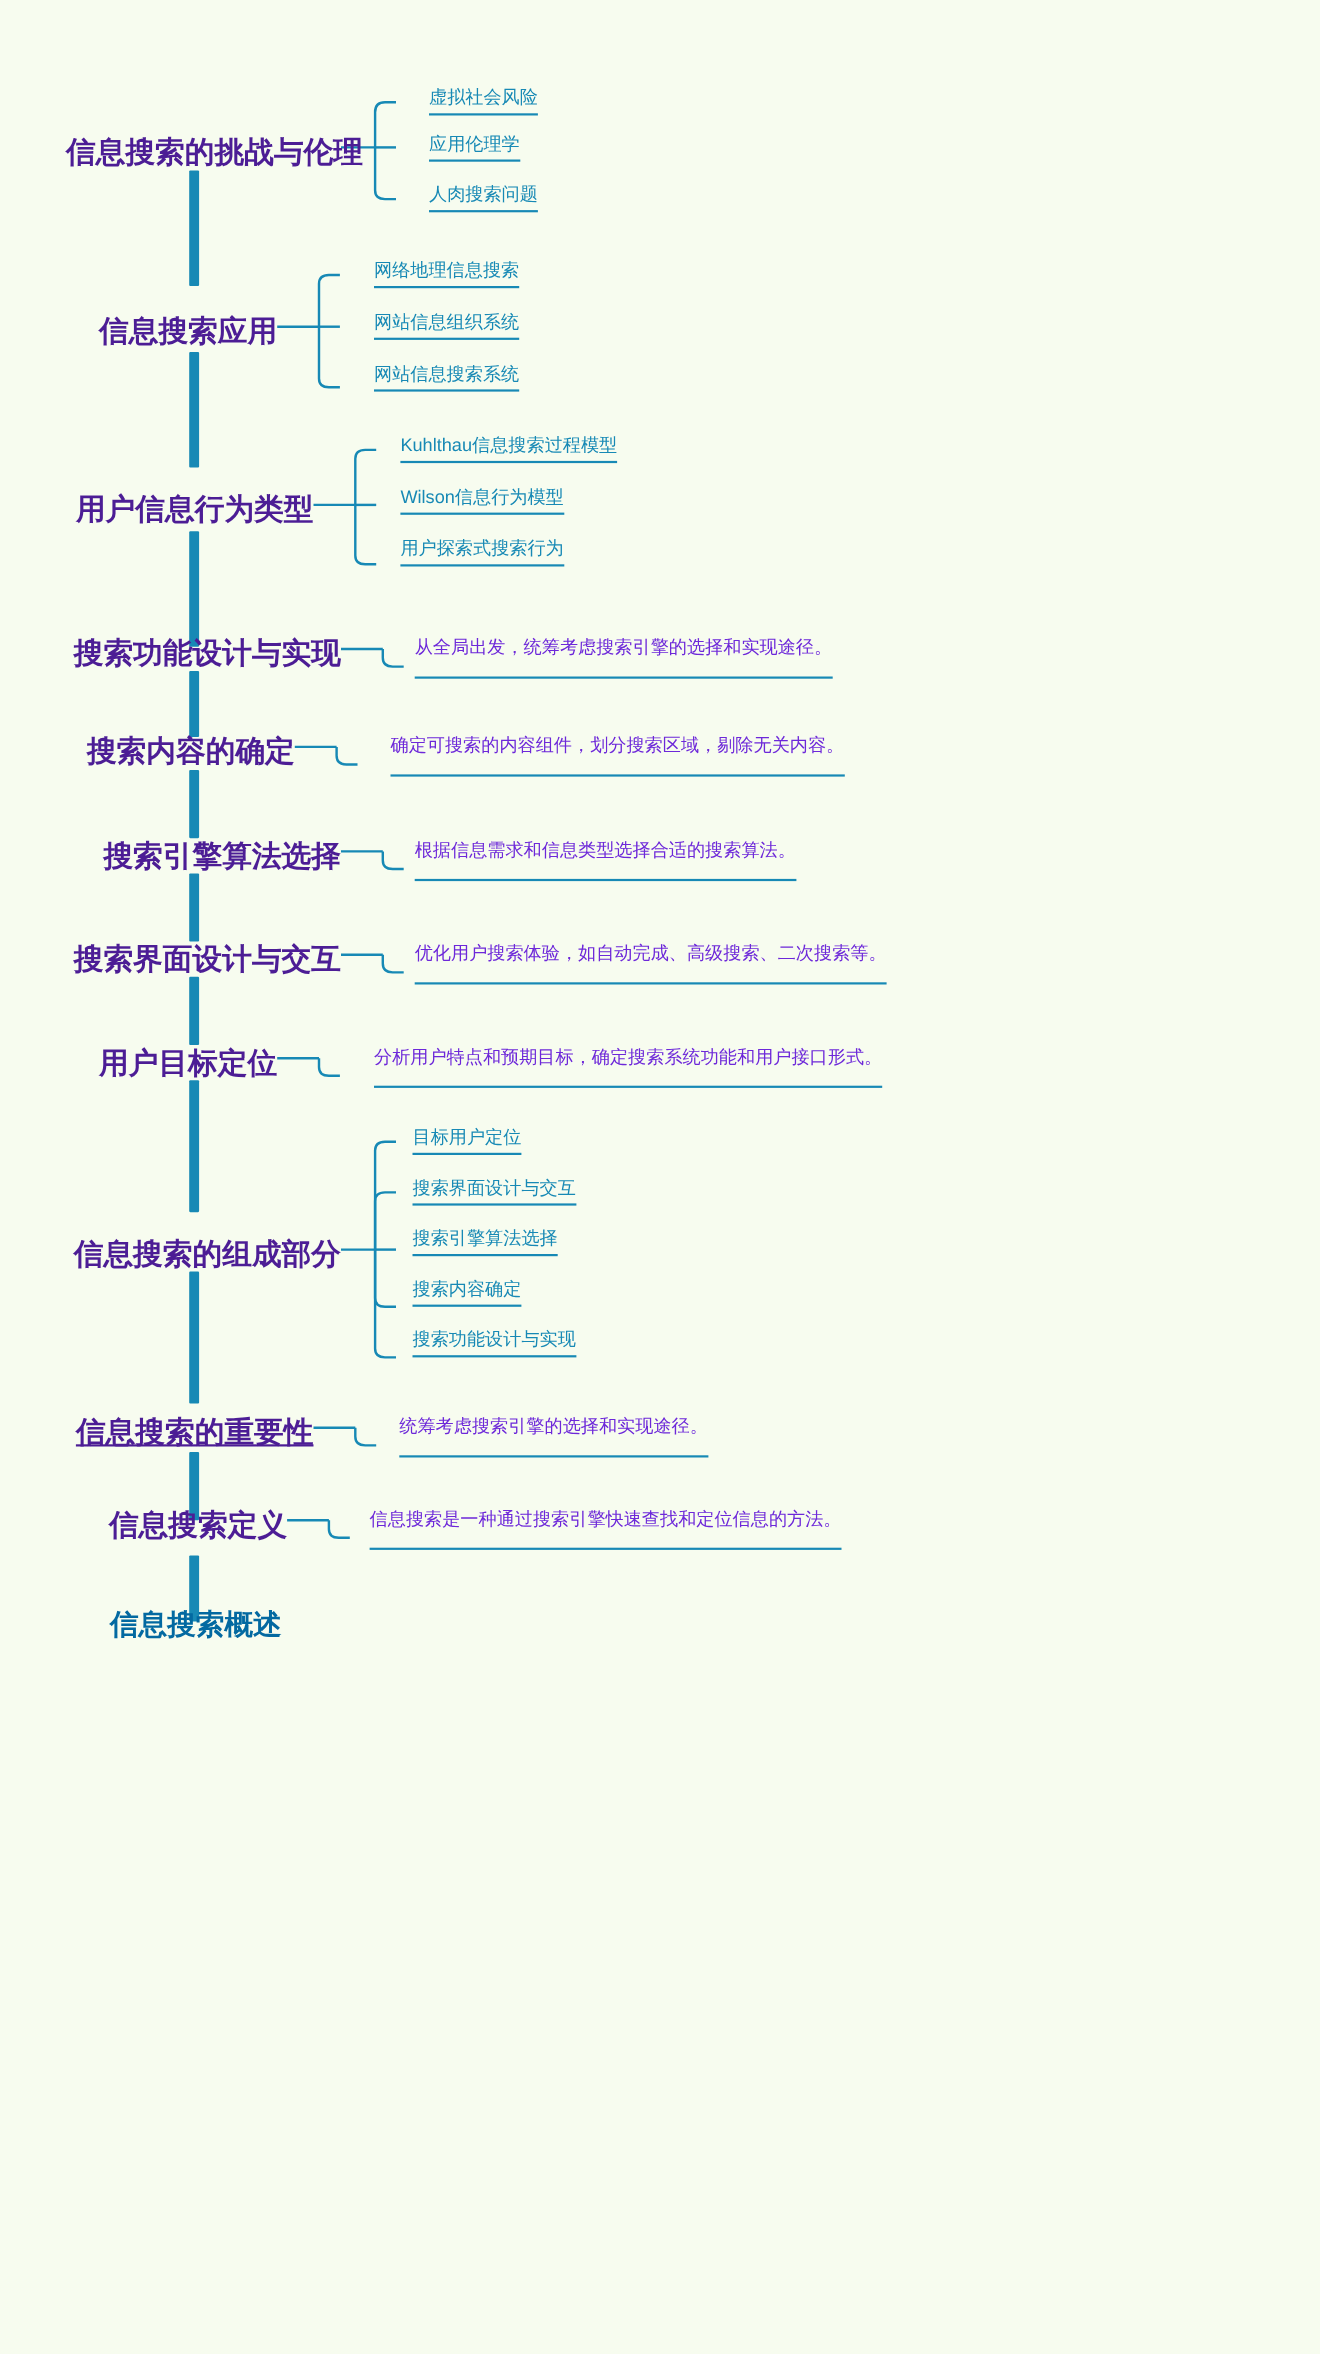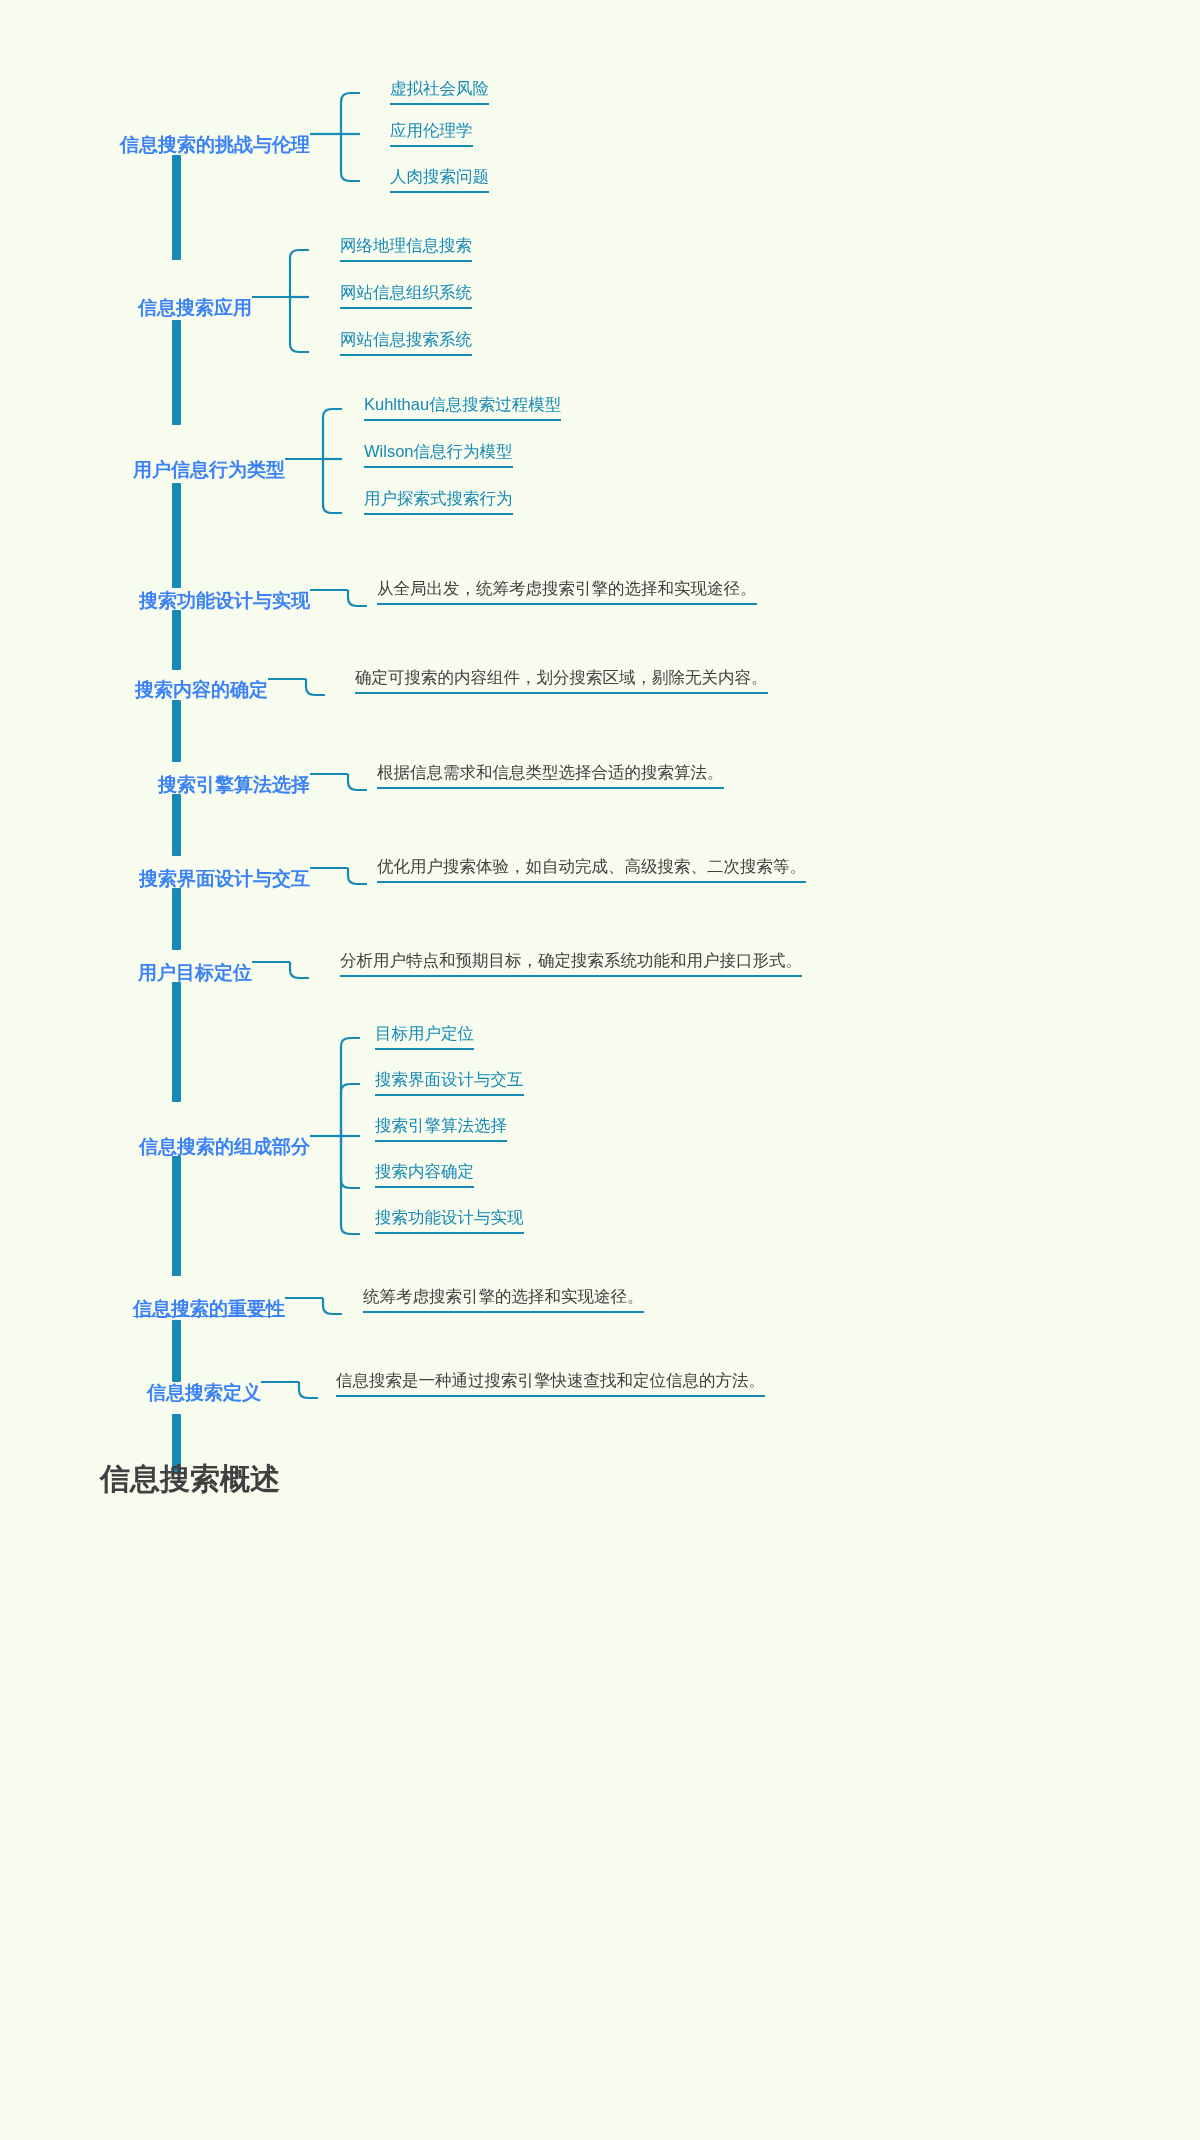--- a/index.html
+++ b/index.html
@@ -29,46 +29,45 @@
   
   .spine {
     position: absolute;
     background: #1789b5;
     width: 9px;
     border-radius: 1px;
   }
   
   .root {
     position: absolute;
-    color: #404040;
+    color: #0369a1;
     font-weight: bold;
-    font-size: 30px;
+    font-size: 26px;
     white-space: nowrap;
   }
   
   .l1 {
-    font-size: 19px;
-    color: #3b82f6;
+    font-size: 27px;
+    color: #4c1d95;
     font-weight: bold;
     text-align: right;
-    margin-top: 12px;
   }
   
   .leaf {
     font-size: 16.5px;
     color: #1789b5;
     font-weight: normal;
     padding-bottom: 3px;
     border-bottom: 2px solid #1789b5;
   }
   .leaf-long {
     font-size: 16.5px;
-    color: #404040;
+    color: #6d28d9;
     font-weight: normal;
-    padding-bottom: 3px;
+    padding-bottom: 15px;
     border-bottom: 2px solid #1789b5;
   }
   svg.connector {
     position: absolute;
     left: 0;
     top: 0;
     width: 1200px;
     height: 2140px;
     pointer-events: none;
   }

